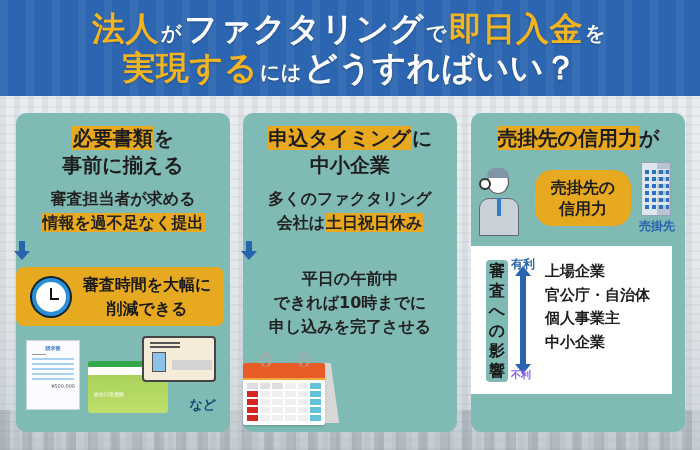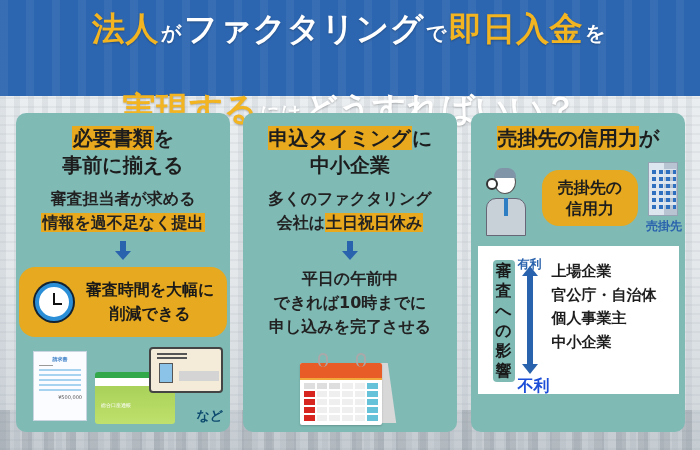--- a/index.html
+++ b/index.html
@@ -27,29 +27,29 @@
       repeating-linear-gradient(90deg, rgba(255,255,255,0.05) 0 8px, rgba(255,255,255,0) 8px 26px),
       #2d66b0;
     display: flex; flex-direction: column; align-items: center; justify-content: center;
   }
   .h-line {
     display: flex; align-items: flex-end; line-height: 1;
     font-weight: bold; letter-spacing: 0.5px;
     text-shadow: 0 1px 2px rgba(0,0,0,0.25);
   }
   .h-line + .h-line { margin-top: 6px; }
-  .h-big { font-size: 33px; margin-top: 41px; }
+  .h-big { font-size: 33px; }
   .h-small { font-size: 20px; margin: 0 2px 2px 2px; }
   .gold { color: #f2b420; }
   .white { color: #ffffff; }
 
   .panel {
     position: absolute; top: 113px; width: 214px; height: 319px;
     background: #7fbab5; border-radius: 10px;
-    display: flex; flex-direction: column; align-items: center;
+    display: flex; flex-direction: column; 
   }
   #p1 { left: 16px; } #p2 { left: 243px; } #p3 { left: 471px; }
 
   .p-title {
     margin-top: 12px; text-align: center;
     font-weight: bold; font-size: 20px; line-height: 27px; color: #1d1d1d;
   }
   .hl { background: #e8a91e; padding: 0 1px; }
   .p-sub {
     margin-top: 8px; text-align: center; font-size: 16px; line-height: 24px; color: #222;
@@ -60,21 +60,21 @@
   }
   .arrow-down::before {
     content: ""; position: absolute; left: 3px; top: 0; width: 6px; height: 11px; background: #2a63ad;
   }
   .arrow-down::after {
     content: ""; position: absolute; left: -2px; top: 10px;
     border-left: 8px solid transparent; border-right: 8px solid transparent; border-top: 9px solid #2a63ad;
   }
 
   .result-box {
-    margin-top: 6px; width: 208px; height: 70px; background: #e6a91f; border-radius: 16px;
+    margin-top: 6px; width: 208px; height: 59px; background: #e6a91f; border-radius: 8px;
     display: flex; align-items: center; padding-left: 16px;
   }
   .clock {
     width: 38px; height: 38px; border-radius: 50%; background: #fff;
     border: 4px solid #2b8fd8; box-shadow: 0 0 0 2px #123; position: relative; flex: none;
   }
   .clock .hand1 { position: absolute; left: 14px; top: 6px; width: 2px; height: 11px; background: #111; }
   .clock .hand2 { position: absolute; left: 14px; top: 16px; width: 9px; height: 2px; background: #111; }
   .result-text {
     flex: 1; text-align: center; font-size: 16px; line-height: 24px; color: #1a1a1a; font-weight: bold;
@@ -150,21 +150,21 @@
   .rank-box {
     margin-top: 8px; width: 201px; height: 148px; background: #fff;
     position: relative;
   }
   .rank-label {
     position: absolute; left: 15px; top: 14px; width: 22px; height: 122px; background: #7fbab5; border-radius: 4px;
     display: flex; flex-direction: column; align-items: center; justify-content: center;
     font-size: 16px; line-height: 20px; font-weight: bold; color: #1a1a1a;
   }
   .fav { position: absolute; left: 40px; top: 10px; font-size: 12px; font-weight: bold; color: #2a63ad; }
-  .unfav { position: absolute; left: 40px; top: 122px; font-size: 16px; font-weight: bold; color: #1d4ed8; margin-top: 8px; }
+  .unfav { position: absolute; left: 40px; top: 122px; font-size: 10px; font-weight: bold; color: #8b5cf6; }
   .v-arrow { position: absolute; left: 49px; top: 28px; width: 6px; height: 92px; background: #2a63ad; }
   .v-arrow::before {
     content: ""; position: absolute; left: -5px; top: -8px;
     border-left: 8px solid transparent; border-right: 8px solid transparent; border-bottom: 10px solid #2a63ad;
   }
   .v-arrow::after {
     content: ""; position: absolute; left: -5px; bottom: -8px;
     border-left: 8px solid transparent; border-right: 8px solid transparent; border-top: 10px solid #2a63ad;
   }
   .rank-list { position: absolute; left: 74px; top: 14px; }

